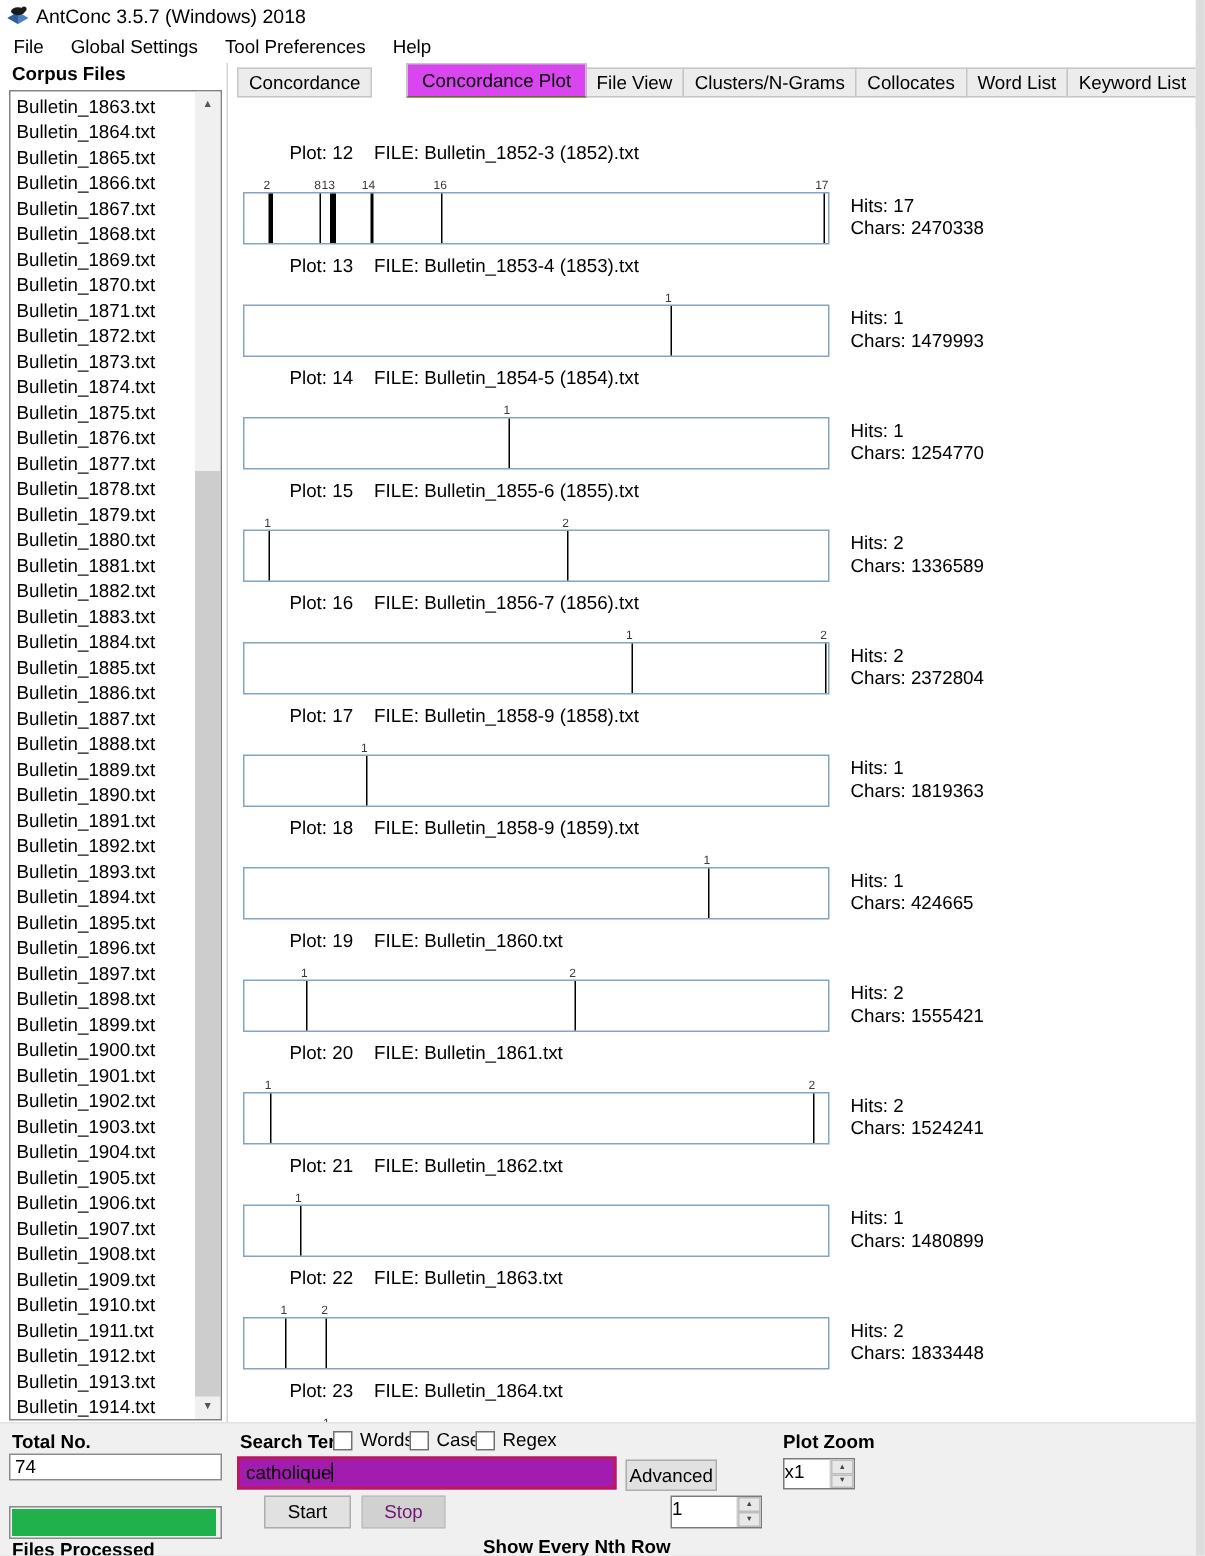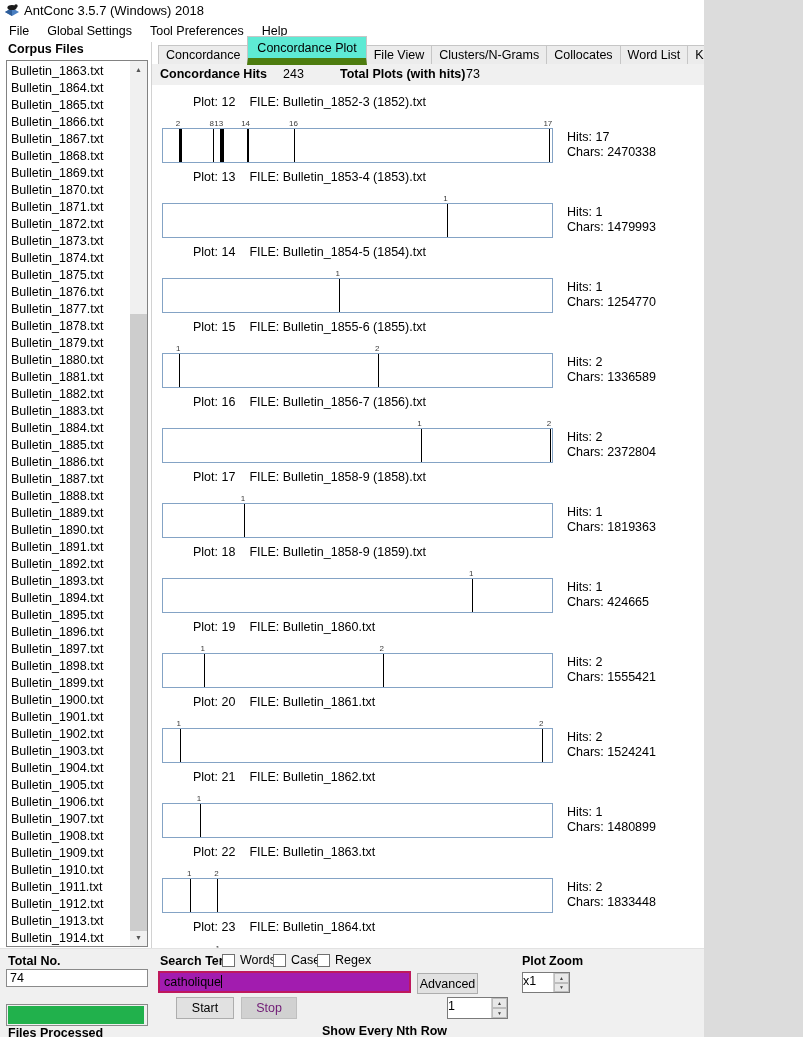--- a/index.html
+++ b/index.html
@@ -1,16 +1,16 @@
 <!DOCTYPE html>
 <html><head>
 <meta charset="utf-8">
 <style>
   html,body{margin:0;padding:0;background:#dcdcdc;}
-  .window{position:relative;width:704px;height:1037px;background:#ffffff;overflow:hidden;
+  .window{position:relative;width:797px;height:1037px;background:#ffffff;overflow:hidden;
           font-family:"Liberation Sans",sans-serif;font-size:12.5px;color:#000;}
   
   .titlebar{position:absolute;left:0;top:0;width:803px;height:21px;background:#fff;}
   .app-icon{position:absolute;left:4px;top:3px;width:16px;height:14px;}
   .win-title{position:absolute;left:24px;top:3px;font-size:13px;}
   .menubar{position:absolute;left:0;top:21px;width:803px;height:20px;background:#fff;display:flex;align-items:center;}
   .menu-item{padding:2px 9px;cursor:default;}
   
   .corpus-header{position:absolute;left:8px;top:42px;font-weight:bold;}
   .filelist{position:absolute;left:6px;top:60px;width:142px;height:887px;background:#fff;
@@ -27,21 +27,21 @@
   .bottombar{position:absolute;left:0;top:948px;width:803px;height:89px;background:#f0f0f0;border-top:1px solid #e2e2e2;box-sizing:border-box;}
   .total-label{position:absolute;left:8px;top:954px;font-weight:bold;}
   .total-field{position:absolute;left:6px;top:969px;width:142px;height:18px;background:#fff;border:1px solid #8a8a8a;
                box-sizing:border-box;line-height:16px;padding-left:3px;}
   .processed-label{position:absolute;left:8px;top:990px;font-weight:bold;margin-top:36px;}
   .progress{position:absolute;left:6px;top:1004px;width:142px;height:22px;border:1px solid #8a8a8a;background:#f0f0f0;box-sizing:border-box;}
   .progress .fill{position:absolute;left:1px;top:1px;bottom:1px;width:136px;}
   
   .tabstrip{position:absolute;left:158px;top:44px;height:21px;display:flex;align-items:flex-end;}
   .tab{border:1px solid #c6c6c6;background:#ececec;padding:2px 7px 2px;margin-right:-1px;white-space:nowrap;position:relative;}
-  .tab.active{background:#5eead4;padding:4px 9px 3px;z-index:2;border-bottom:7px solid #4d7c0f;}
+  .tab.active{background:#d946ef;padding:4px 9px 3px;z-index:2;border-bottom:1px solid #4d7c0f;margin-left:24px;}
   
   .statsbar{position:absolute;left:152px;top:64px;width:651px;height:21px;background:#f0f0f0;line-height:21px;}
   .statsbar .lbl{font-weight:bold;}
   .st-hits-l{position:absolute;left:8px;} .st-hits-v{position:absolute;left:131px;}
   .st-plots-l{position:absolute;left:188px;} .st-plots-v{position:absolute;left:314px;}
   
   .plots{position:absolute;left:152px;top:85px;width:651px;height:863px;background:#fff;overflow:hidden;}
   .plot-row{position:absolute;left:0;width:651px;height:75px;}
   .plot-head{position:absolute;left:10px;top:0;white-space:nowrap;margin-left:31px;}
   .plot-head .gap{display:inline-block;width:14px;}
@@ -165,26 +165,20 @@
   <div class="tabstrip" id="tabstrip">
       <span class="tab">Concordance</span>
       <span class="tab active">Concordance Plot</span>
       <span class="tab">File View</span>
       <span class="tab">Clusters/N-Grams</span>
       <span class="tab">Collocates</span>
       <span class="tab">Word List</span>
       <span class="tab">Keyword List</span>
     </div>
 
-  <div class="statsbar">
-    <span class="lbl st-hits-l">Concordance Hits</span>
-    <span class="st-hits-v">243</span>
-    <span class="lbl st-plots-l">Total Plots (with hits)</span>
-    <span class="st-plots-v">73</span>
-  </div>
 
   <div class="plots" id="plots">
       <div class="plot-row" style="top: 10px;">
         <div class="plot-head"><span>Plot: </span><span>12</span><span class="gap"></span><span>FILE: </span><span>Bulletin_1852-3 (1852).txt</span></div>
         <div class="tick-label" style="left: 25.949px;">2</div>
         <div class="tick-label" style="left: 59.792px;">8</div>
         <div class="tick-label" style="left: 66.794px;">13</div>
         <div class="tick-label" style="left: 93.635px;">14</div>
         <div class="tick-label" style="left: 141.482px;">16</div>
         <div class="tick-label" style="left: 395.888px;">17</div>

